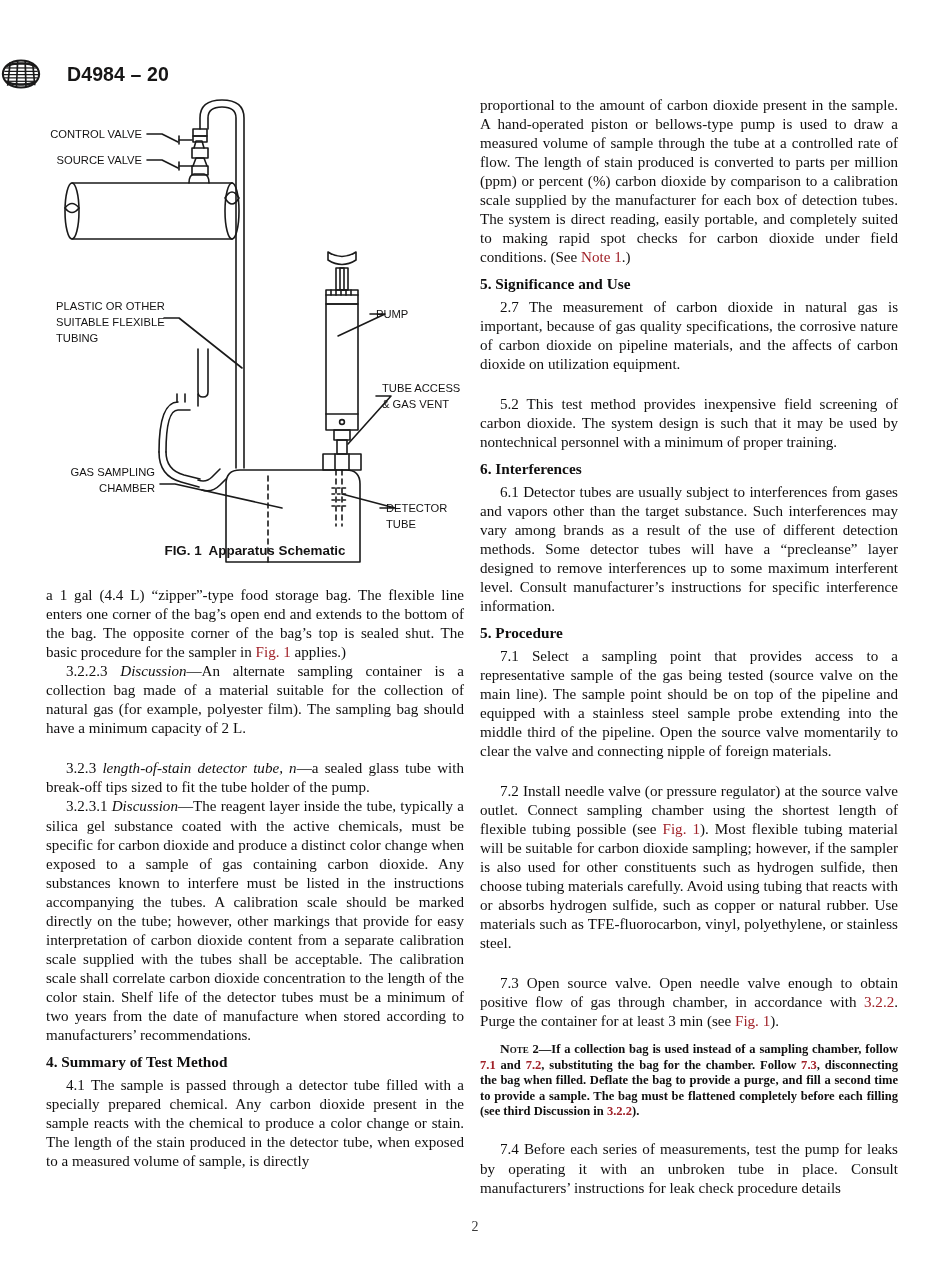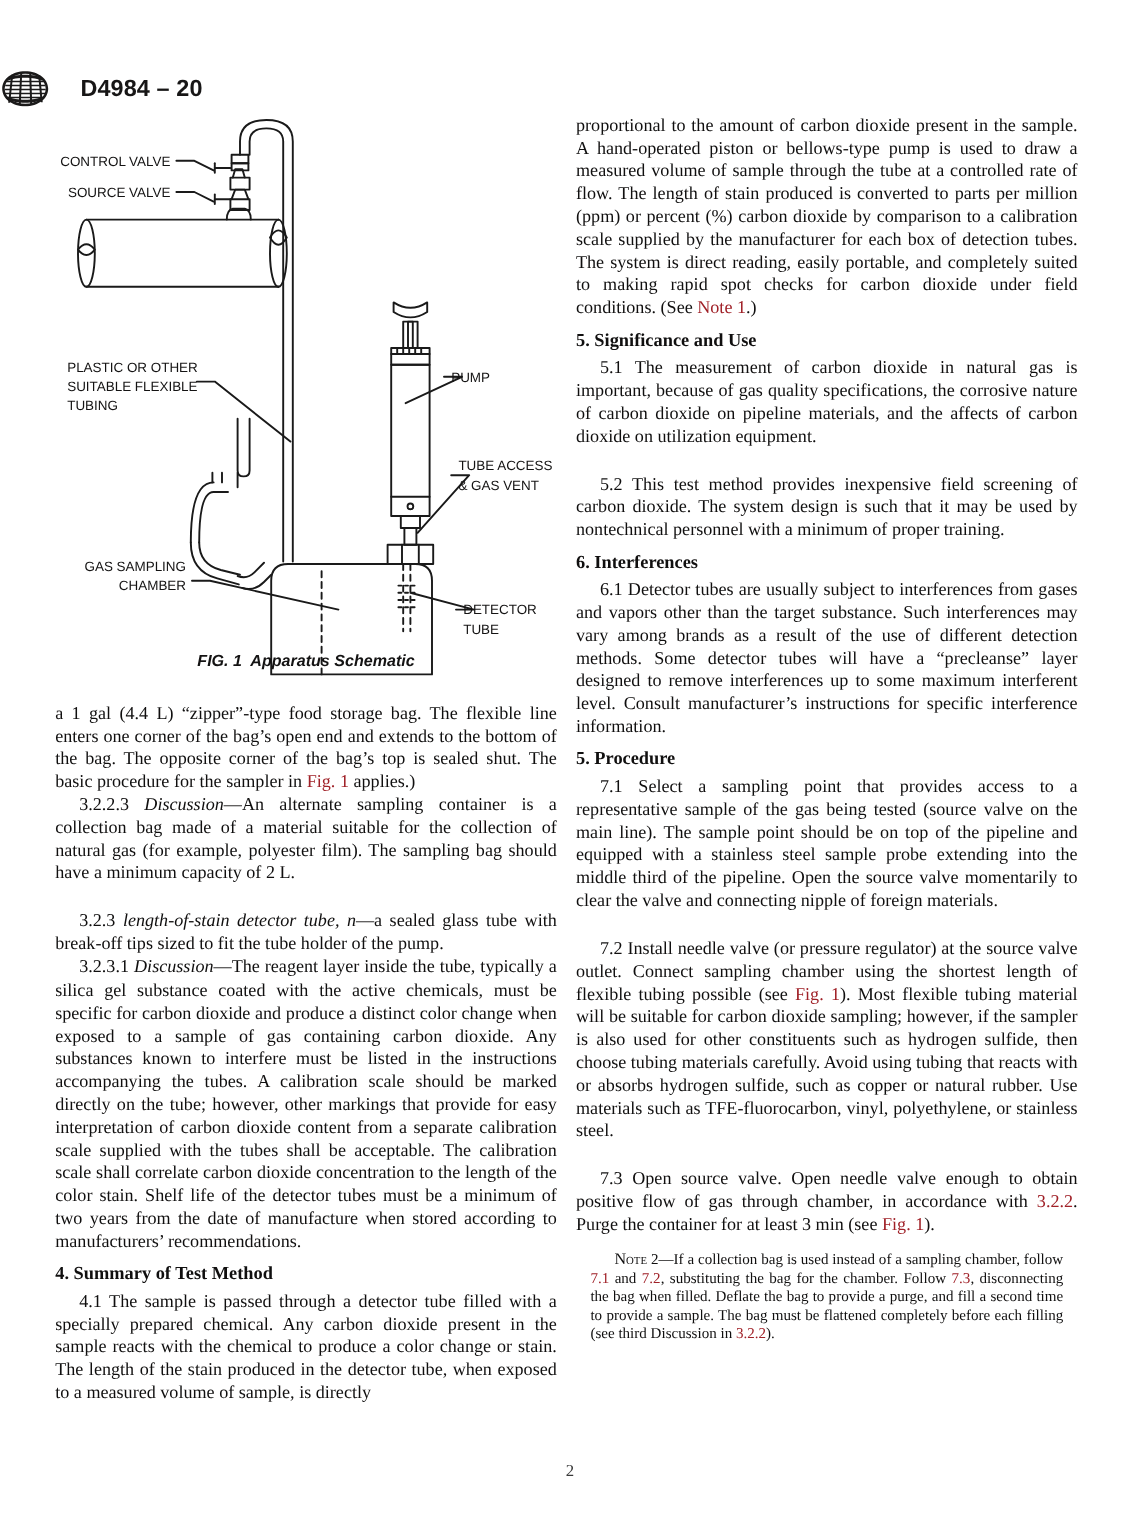--- a/index.html
+++ b/index.html
@@ -71,26 +71,27 @@
     text-align: left;
     text-indent: 0;
   }
   h2.section-head.spaced { margin-top: 7px; margin-bottom: 4.5px; }
 
   .lnk { color: #a02128; }
   .ital { font-style: italic; }
 
   
   .note-block {
-    margin: 12px;
+    margin: 0;
     margin-top: 10px;
     font-size: 12.55px;
     line-height: 15.4px;
     text-indent: 20px;
     text-align: justify;
+    font-weight: bold;
   }
   .note-label {
     font-variant: small-caps;
     font-size: 13.4px;
   }
 
   
   .figure-wrap {
     position: absolute;
     top: 96px;
@@ -103,21 +104,20 @@
     position: absolute;
     top: 543px;
     left: 46px;
     width: 418px;
     text-align: center;
     font-family: "Liberation Sans", "DejaVu Sans", sans-serif;
     font-size: 13.4px;
     font-weight: bold;
     color: #141313;
     white-space: pre;
-    font-style: italic;
   }
 
   
   .page-number {
     position: absolute;
     top: 1219px;
     left: 0;
     width: 950px;
     text-align: center;
     font-size: 14px;
@@ -267,33 +267,34 @@
 
   <p class="para">4.1  The sample is passed through a detector tube filled with a specially prepared chemical. Any carbon dioxide present in the sample reacts with the chemical to produce a color change or stain. The length of the stain produced in the detector tube, when exposed to a measured volume of sample, is directly</p>
 </div>
 
 <div class="col col-right">
 
   <p class="para noindent"><span>proportional to the amount of carbon dioxide present in the sample. A hand-operated piston or bellows-type pump is used to draw a measured volume of sample through the tube at a controlled rate of flow. The length of stain produced is converted to parts per million (ppm) or percent (%) carbon dioxide by comparison to a calibration scale supplied by the manufacturer for each box of detection tubes. The system is direct reading, easily portable, and completely suited to making rapid spot checks for carbon dioxide under field conditions. (See </span><span class="lnk">Note 1</span><span>.)</span></p>
 
   <h2 class="section-head spaced">5.  Significance and Use</h2>
 
-  <p class="para">5.1  The measurement of carbon dioxide in natural gas is important, because of gas quality specifications, the corrosive nature of carbon dioxide on pipeline materials, and the affects of carbon dioxide on utilization equipment.</p>
+  <p class="para">2.7  The measurement of carbon dioxide in natural gas is important, because of gas quality specifications, the corrosive nature of carbon dioxide on pipeline materials, and the affects of carbon dioxide on utilization equipment.</p>
 
   <p class="para gap">5.2  This test method provides inexpensive field screening of carbon dioxide. The system design is such that it may be used by nontechnical personnel with a minimum of proper training.</p>
 
   <h2 class="section-head spaced">6.  Interferences</h2>
 
   <p class="para">6.1  Detector tubes are usually subject to interferences from gases and vapors other than the target substance. Such interferences may vary among brands as a result of the use of different detection methods. Some detector tubes will have a “precleanse” layer designed to remove interferences up to some maximum interferent level. Consult manufacturer’s instructions for specific interference information.</p>
 
   <h2 class="section-head spaced">5.  Procedure</h2>
 
   <p class="para">7.1  Select a sampling point that provides access to a representative sample of the gas being tested (source valve on the main line). The sample point should be on top of the pipeline and equipped with a stainless steel sample probe extending into the middle third of the pipeline. Open the source valve momentarily to clear the valve and connecting nipple of foreign materials.</p>
 
   <p class="para gap"><span>7.2  Install needle valve (or pressure regulator) at the source valve outlet. Connect sampling chamber using the shortest length of flexible tubing possible (see </span><span class="lnk">Fig. 1</span><span>). Most flexible tubing material will be suitable for carbon dioxide sampling; however, if the sampler is also used for other constituents such as hydrogen sulfide, then choose tubing materials carefully. Avoid using tubing that reacts with or absorbs hydrogen sulfide, such as copper or natural rubber. Use materials such as TFE-fluorocarbon, vinyl, polyethylene, or stainless steel.</span></p>
 
   <p class="para gap"><span>7.3  Open source valve. Open needle valve enough to obtain positive flow of gas through chamber, in accordance with </span><span class="lnk">3.2.2</span><span>. Purge the container for at least 3 min (see </span><span class="lnk">Fig. 1</span><span>).</span></p>
 
   <p class="note-block"><span class="note-label">Note</span><span> 2—If a collection bag is used instead of a sampling chamber, follow </span><span class="lnk">7.1</span><span> and </span><span class="lnk">7.2</span><span>, substituting the bag for the chamber. Follow </span><span class="lnk">7.3</span><span>, disconnecting the bag when filled. Deflate the bag to provide a purge, and fill a second time to provide a sample. The bag must be flattened completely before each filling (see third Discussion in </span><span class="lnk">3.2.2</span><span>).</span></p>
 
+  <p class="para gap">7.4  Before each series of measurements, test the pump for leaks by operating it with an unbroken tube in place. Consult manufacturers’ instructions for leak check procedure details</p>
 </div>
 
 <div class="page-number">2</div>
 
 </body></html>

